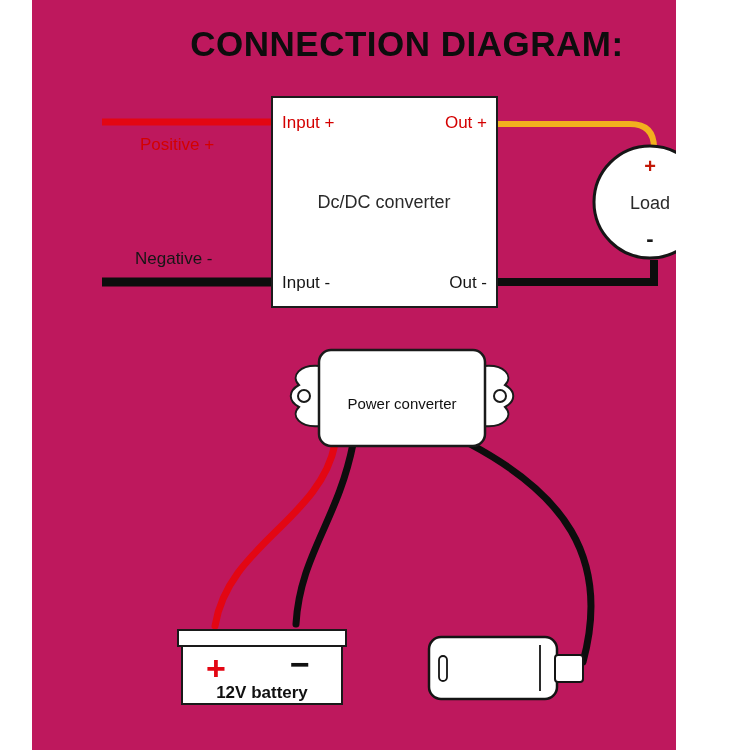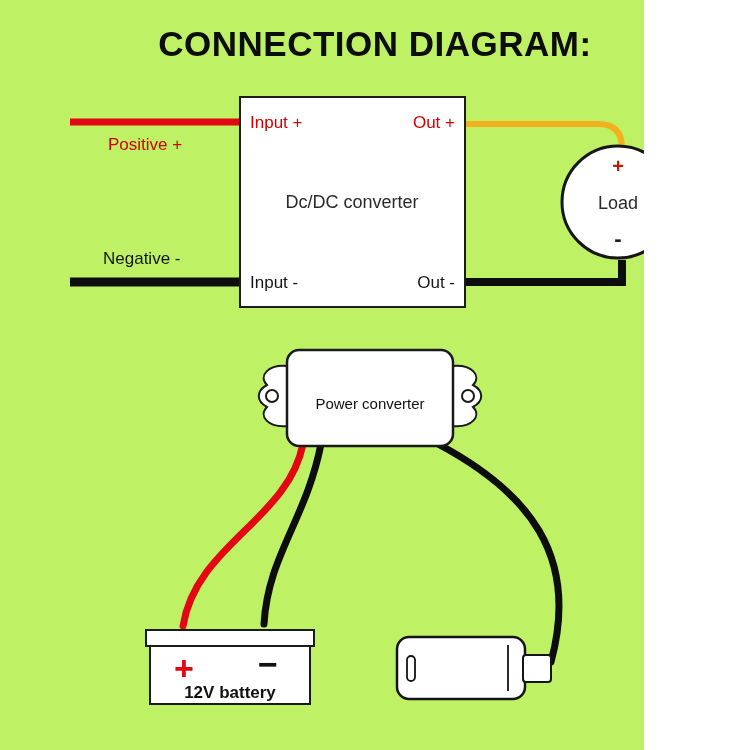--- a/index.html
+++ b/index.html
@@ -1,21 +1,22 @@
 <!DOCTYPE html>
 <html><head>
 <meta charset="utf-8">
 <style>
   html,body{margin:0;padding:0;background:#ffffff;}
   .canvas{
     position:relative;
     width:644px;height:750px;
-    background:#bef264;
+    background:#be185d;
     font-family:"Liberation Sans","DejaVu Sans",sans-serif;
     overflow:hidden;
+    margin-left:32px;
   }
   .title{
     position:absolute;top:24px;left:0;width:750px;
     text-align:center;
     font-size:35px;font-weight:800;letter-spacing:.5px;
     color:#0d0d0d;
   }
   svg{position:absolute;top:0;left:0;}
   svg text{font-family:"Liberation Sans","DejaVu Sans",sans-serif;}
   .lbl{font-size:17px;fill:#161616;}

